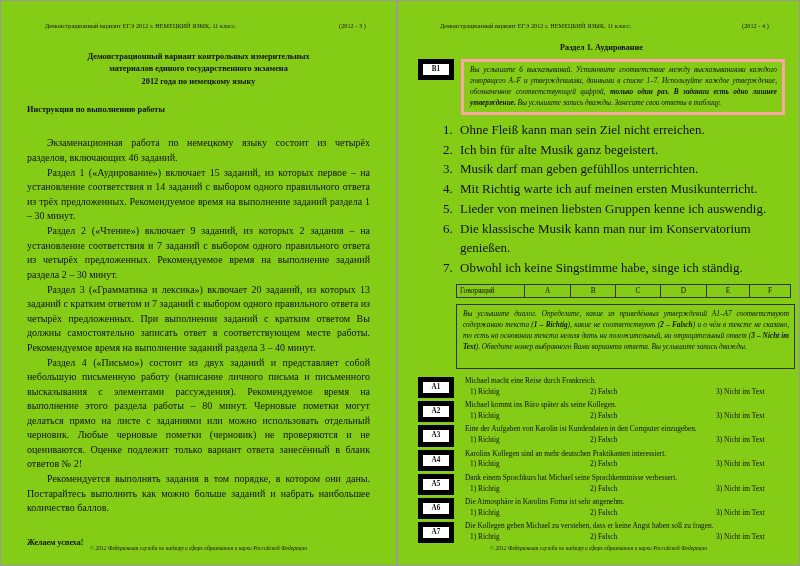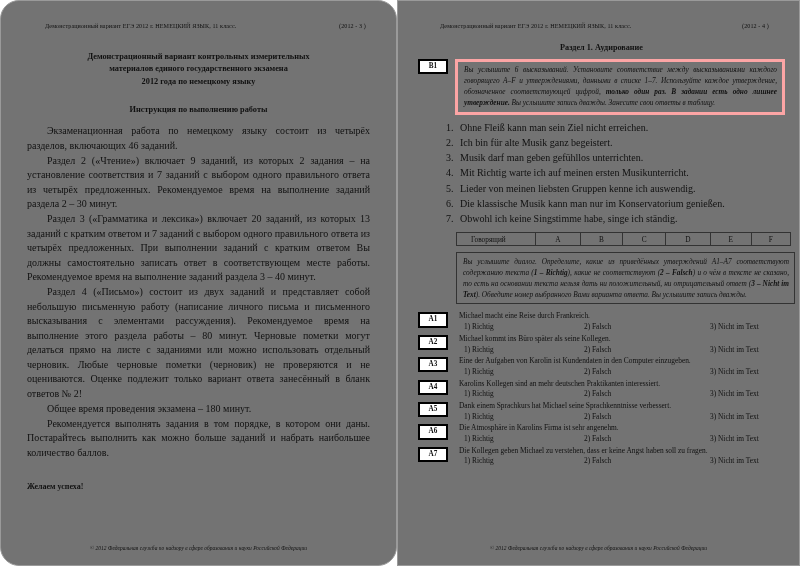--- a/index.html
+++ b/index.html
@@ -17,27 +17,26 @@
   .spread {
     display: flex;
     width: 800px;
     height: 566px;
     box-sizing: border-box;
   }
   .page {
     position: relative;
     box-sizing: border-box;
     height: 566px;
-    background: #737373;
+    background: #84cc16;
     border: 1px solid #9a9a9a;
   }
   .page-left {
     width: 397px;
     padding: 22px 26px 10px 26px;
-    border-radius: 19px;
   }
   .page-right {
     width: 403px;
     padding: 22px 14px 10px 20px;
   }
   .runhead {
     display: flex;
     justify-content: space-between;
     align-items: baseline;
     font-size: 6.1px;
@@ -49,25 +48,24 @@
   .runhead .rh-page { white-space: nowrap; }
 
   .title-block {
     text-align: center;
     font-weight: bold;
     font-size: 8.3px;
     line-height: 1.5;
     margin-top: 22px;
   }
   .subtitle-block {
-    text-align: center;
     font-weight: bold;
     font-size: 8.3px;
     margin-top: 17px;
-    margin-bottom: 10px;
+    margin-bottom: 22px;
   }
   p.body {
     font-size: 10px;
     line-height: 1.45;
     text-align: justify;
     text-indent: 20px;
     margin: 0 0 0.5px 0;
   }
   .wish {
     text-align: left;
@@ -95,21 +93,21 @@
     margin-bottom: 7px;
   }
   .task-row {
     display: flex;
     align-items: flex-start;
     gap: 7px;
     margin-bottom: 5px;
   }
   .tag {
     flex: 0 0 auto;
-    border: 2px solid #000000;
+    border: 5px solid #000000;
     width: 26px;
     text-align: center;
     font-weight: bold;
     font-size: 7.2px;
     padding: 2px 0 2px 0;
     line-height: 1;
     background: #fff;
   }
   .instr-box {
     flex: 1 1 auto;
@@ -117,46 +115,46 @@
     padding: 3px 5px 3px 6px;
     font-style: italic;
     font-size: 7.3px;
     line-height: 1.5;
     text-align: justify;
   }
   .instr-box b { font-weight: bold; }
   .statements {
     margin: 4px 0 6px 0;
     padding-left: 38px;
-    font-size: 10px;
+    font-size: 13px;
     line-height: 1.52;
   }
   .statements li { padding-left: 4px; }
   .answer-table {
     border-collapse: collapse;
     margin: 2px 0 6px 38px;
     width: 335px;
     font-size: 7.3px;
   }
   .answer-table td {
     border: 1px solid #333;
     height: 10px;
     text-align: center;
     padding: 1px 2px;
   }
   .answer-table td.rowlab {
     text-align: left;
-    padding-left: 14px;
+    padding-left: 3px;
     width: 62px;
     white-space: nowrap;
   }
   .instr-box2 {
     border: 1px solid #333;
     margin: 0 0 7px 38px;
-    padding: 3px 5px 3px 6px;
+    padding: 3px 5px 16px 6px;
     font-style: italic;
     font-size: 7.3px;
     line-height: 1.52;
     text-align: justify;
     width: 326px;
     box-sizing: content-box;
   }
   .qitem {
     display: flex;
     align-items: flex-start;
@@ -196,24 +194,24 @@
 
     <div class="title-block">
       <div>Демонстрационный вариант контрольных измерительных</div>
       <div>материалов единого государственного экзамена</div>
       <div>2012 года по немецкому языку</div>
     </div>
 
     <div class="subtitle-block">Инструкция по выполнению работы</div>
 
     <p class="body">Экзаменационная работа по немецкому языку состоит из четырёх разделов, включающих 46 заданий.</p>
+    <p class="body">Раздел 1 («Аудирование») включает 15 заданий, из которых первое – на установление соответствия и 14 заданий с выбором одного правильного ответа из трёх предложенных. Рекомендуемое время на выполнение заданий раздела 1 – 30 минут.</p>
     <p class="body">Раздел 2 («Чтение») включает 9 заданий, из которых 2 задания – на установление соответствия и 7 заданий с выбором одного правильного ответа из четырёх предложенных. Рекомендуемое время на выполнение заданий раздела 2 – 30 минут.</p>
     <p class="body">Раздел 3 («Грамматика и лексика») включает 20 заданий, из которых 13 заданий с кратким ответом и 7 заданий с выбором одного правильного ответа из четырёх предложенных. При выполнении заданий с кратким ответом Вы должны самостоятельно записать ответ в соответствующем месте работы. Рекомендуемое время на выполнение заданий раздела 3 – 40 минут.</p>
     <p class="body">Раздел 4 («Письмо») состоит из двух заданий и представляет собой небольшую письменную работу (написание личного письма и письменного высказывания с элементами рассуждения). Рекомендуемое время на выполнение этого раздела работы – 80 минут. Черновые пометки могут делаться прямо на листе с заданиями или можно использовать отдельный черновик. Любые черновые пометки (черновик) не проверяются и не оцениваются. Оценке подлежит только вариант ответа занесённый в бланк ответов № 2!</p>
-    <p class="body">Общее время проведения экзамена – 180 минут.</p>
     <p class="body">Рекомендуется выполнять задания в том порядке, в котором они даны. Постарайтесь выполнить как можно больше заданий и набрать наибольшее количество баллов.</p>
 
     <div class="wish">Желаем успеха!</div>
 
     <div class="footer">© 2012  Федеральная служба по надзору в сфере образования и науки Российской Федерации</div>
   </div>
 
   <div class="page page-right">
 
     <div class="runhead">

